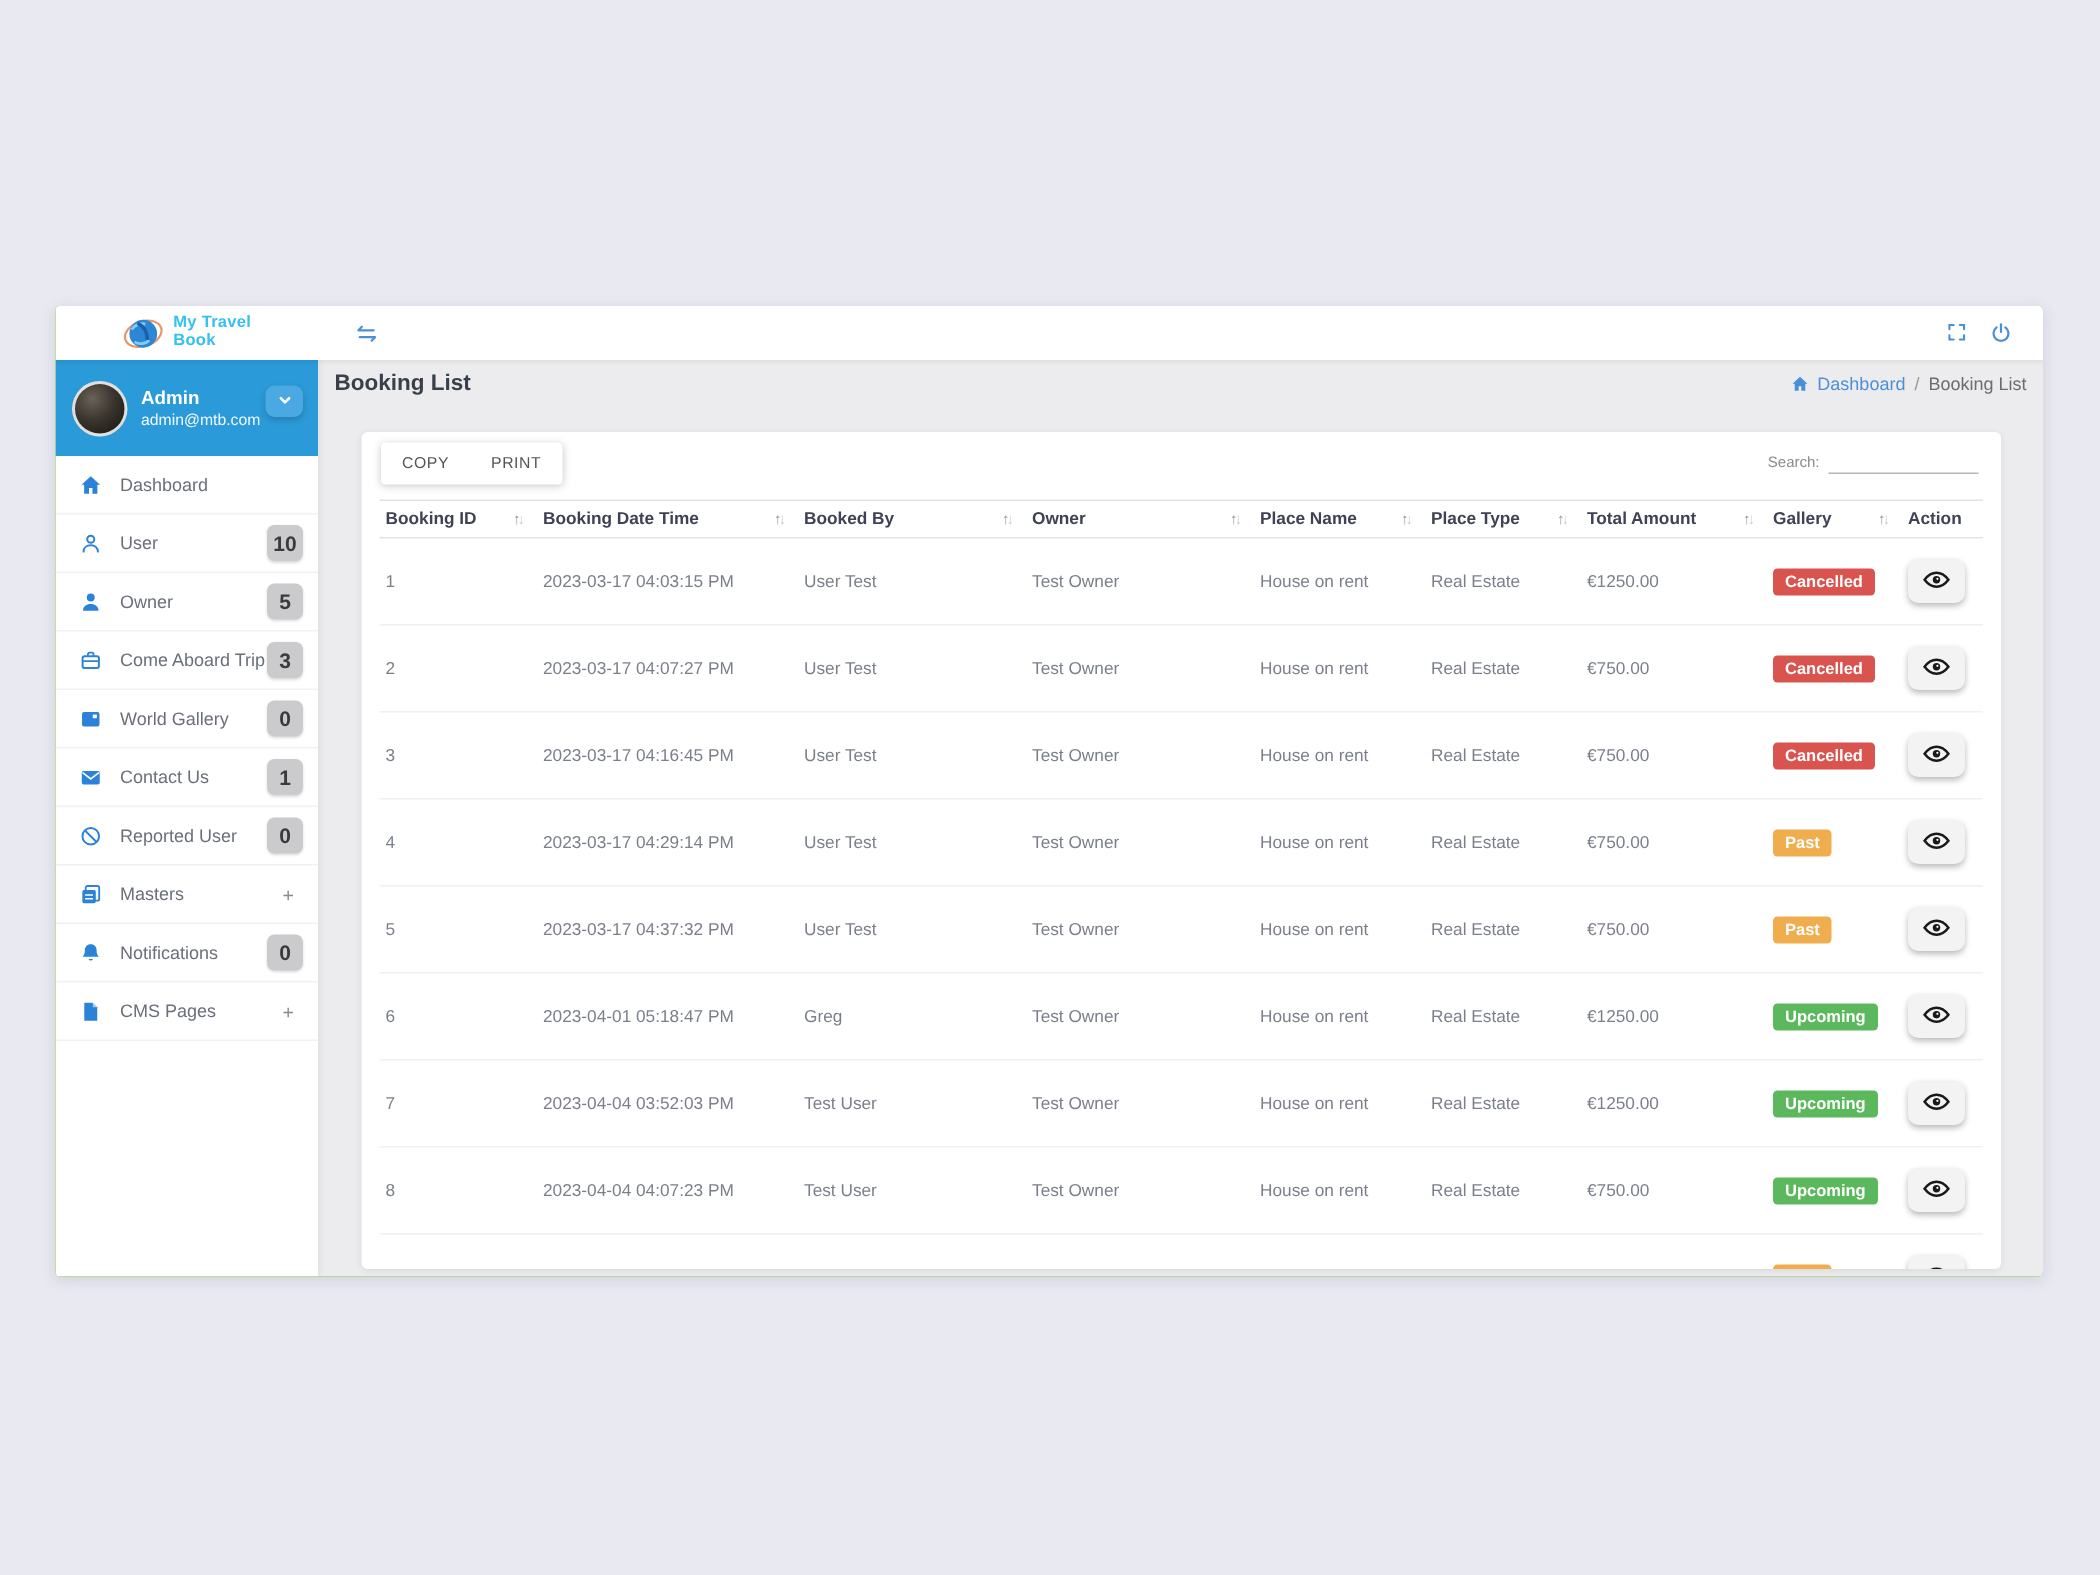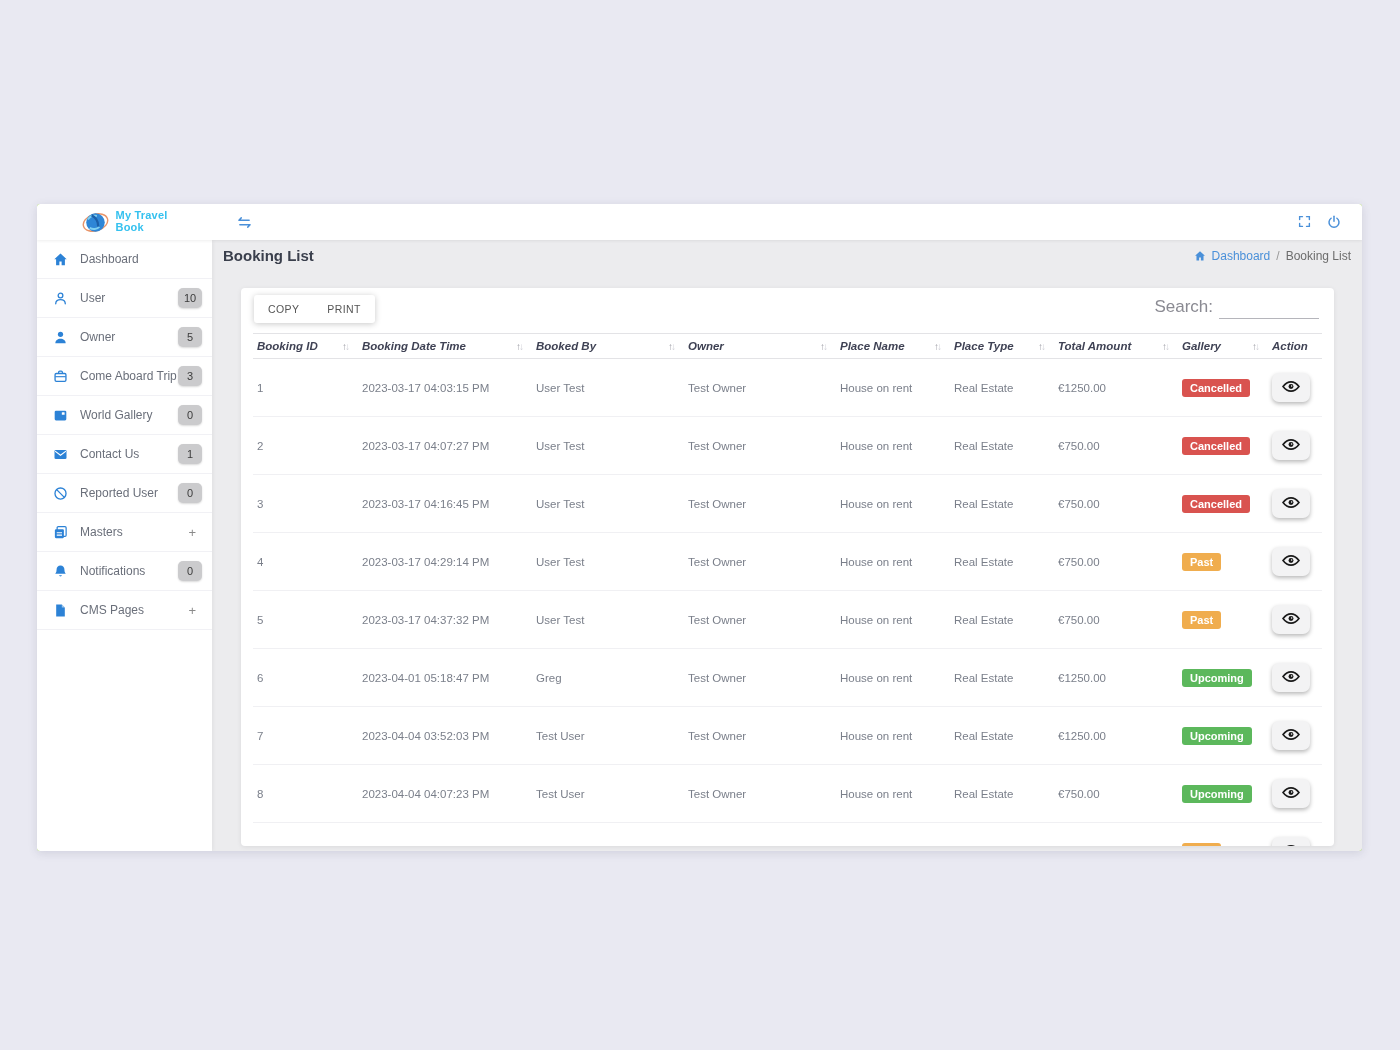--- a/index.html
+++ b/index.html
@@ -40,21 +40,21 @@
   .chev-btn { position:absolute; right:10px; top:17px; width:25px; height:21px; border:none;
               background:#4aa9e2; border-radius:6px; display:flex; align-items:center; justify-content:center;
               box-shadow:0 2px 4px rgba(0,0,0,.18); cursor:pointer; }
 
   
   .nav-item { height:39px; display:flex; align-items:center; padding:0 10px 0 16px;
               border-bottom:1px solid #f1f1f5; cursor:pointer; }
   .nav-icon { width:15px; height:15px; color:#2c82d6; display:flex; flex:0 0 15px; }
   .nav-icon svg { width:15px; height:15px; }
   .nav-label { font-size:12px; color:#6a6f7a; margin-left:12px; }
-  .nav-badge { margin-left:auto; background:#cbcbcd; color:#3b3b3b; font-size:11px; font-weight:normal;
+  .nav-badge { margin-left:auto; background:#cbcbcd; color:#3b3b3b; font-size:14px; font-weight:bold;
                border-radius:5px; padding:4px 0; min-width:24px; text-align:center;
                box-shadow:0 1px 2px rgba(0,0,0,.15); }
   .nav-plus { margin-left:auto; color:#8a8a8a; font-size:13px; padding-right:6px; }
   .nav-item.active { background:#2b9ad8; border-bottom-color:#2b9ad8; }
   .nav-item.active .nav-icon { color:#ffffff; opacity:.9; }
   .nav-item.active .nav-label { color:#fff; font-weight:bold; }
   .nav-item.active .nav-badge { background:#fff; color:#333; }
 
   
   .page-head { height:31px; display:flex; align-items:center; justify-content:space-between; padding:0 11px; }
@@ -66,29 +66,29 @@
   .bc-current { color:#6c6c6c; }
 
   
   .card { margin:17px 28px 0 29px; background:#fff; border-radius:4px; height:558px;
           box-shadow:0 1px 5px rgba(0,0,0,.08); padding:0 12px; overflow:hidden; }
   .card-toolbar { height:45px; display:flex; justify-content:space-between; align-items:flex-start; padding-top:7px; }
   .btn-group { background:#fff; border-radius:3px; box-shadow:0 1px 6px rgba(0,0,0,.22); display:flex; margin-left:1px; }
   .btn-group button { border:none; background:transparent; font-family:inherit; font-size:10.5px; font-weight:normal;
                       color:#555; letter-spacing:.4px; padding:8px 14px; cursor:pointer; }
   .search-box { display:flex; align-items:flex-end; gap:6px; margin-top:2px; margin-right:3px; }
-  .search-box label { font-size:17px; color:#8a8a92; padding-bottom:2px;margin-left:36px; }
+  .search-box label { font-size:10px; color:#8a8a92; padding-bottom:2px;margin-left:36px; }
   .search-box input { width:100px; border:none; border-bottom:1px solid #b5b5bb; outline:none;
                       font-family:inherit; font-size:12px; color:#444; background:transparent; padding:2px 0; }
 
   
   table { width:100%; border-collapse:collapse; table-layout:fixed; }
   thead th { text-align:left; font-size:11.5px; color:#3f4254; padding:6px 4px;
              border-top:1px solid #e3e3e6; border-bottom:1px solid #e3e3e6; }
-  thead th .th-inner { display:flex; align-items:center; justify-content:space-between;font-style:italic; }
+  thead th .th-inner { display:flex; align-items:center; justify-content:space-between; }
   .sort { font-size:10px; white-space:nowrap; margin-right:6px; letter-spacing:-2px; }
   .sort .s-up { color:#9a9aa2; } .sort .s-dn { color:#cfcfd6; }
   tbody td { font-size:11.5px; color:#7a7f8a; padding:14px 4px; border-bottom:1px solid #f0f0f3;
              overflow:hidden; white-space:nowrap; text-overflow:ellipsis; }
   .status-badge { display:inline-block; color:#fff; font-size:11px; font-weight:bold;
                   padding:3px 8px; border-radius:3px; }
   .eye-btn { width:38px; height:29px; border:none; background:#f3f3f4; border-radius:7px;
              display:flex; align-items:center; justify-content:center; cursor:pointer;
              box-shadow:0 2px 4px rgba(0,0,0,.28); }
 </style>
@@ -128,20 +128,34 @@
           <path d="M8 1.4v5.8" stroke="currentColor" stroke-width="1.7" stroke-linecap="round"></path>
           <path d="M4.7 3.7a5.7 5.7 0 1 0 6.6 0" fill="none" stroke="currentColor" stroke-width="1.7" stroke-linecap="round"></path>
         </svg>
       </span>
     </div>
   </div>
 
   <div class="body-row">
 
     <aside class="sidebar">
+      <div class="profile">
+        <div class="avatar"></div>
+        <div class="profile-info">
+          <div class="profile-name">Admin</div>
+          <div class="profile-email">admin@mtb.com</div>
+        </div>
+        <button class="chev-btn">
+          <span>
+            <svg width="12" height="10" viewBox="0 0 16 16">
+              <path d="m3.6 5.6 4.4 4.4 4.4-4.4" fill="none" stroke="#fff" stroke-width="2.8" stroke-linecap="round" stroke-linejoin="round"></path>
+            </svg>
+          </span>
+        </button>
+      </div>
       <nav id="sidebar-nav">
           <div class="nav-item">
             <span class="nav-icon">
               <svg viewBox="0 0 16 16">
                 <path d="M8 1.6 1.4 7.7h1.9V14h3.5v-4h2.4v4h3.5V7.7h1.9Z" fill="currentColor"></path>
               </svg>
             </span>
             <span class="nav-label">Dashboard</span>
           </div>
           <div class="nav-item">

